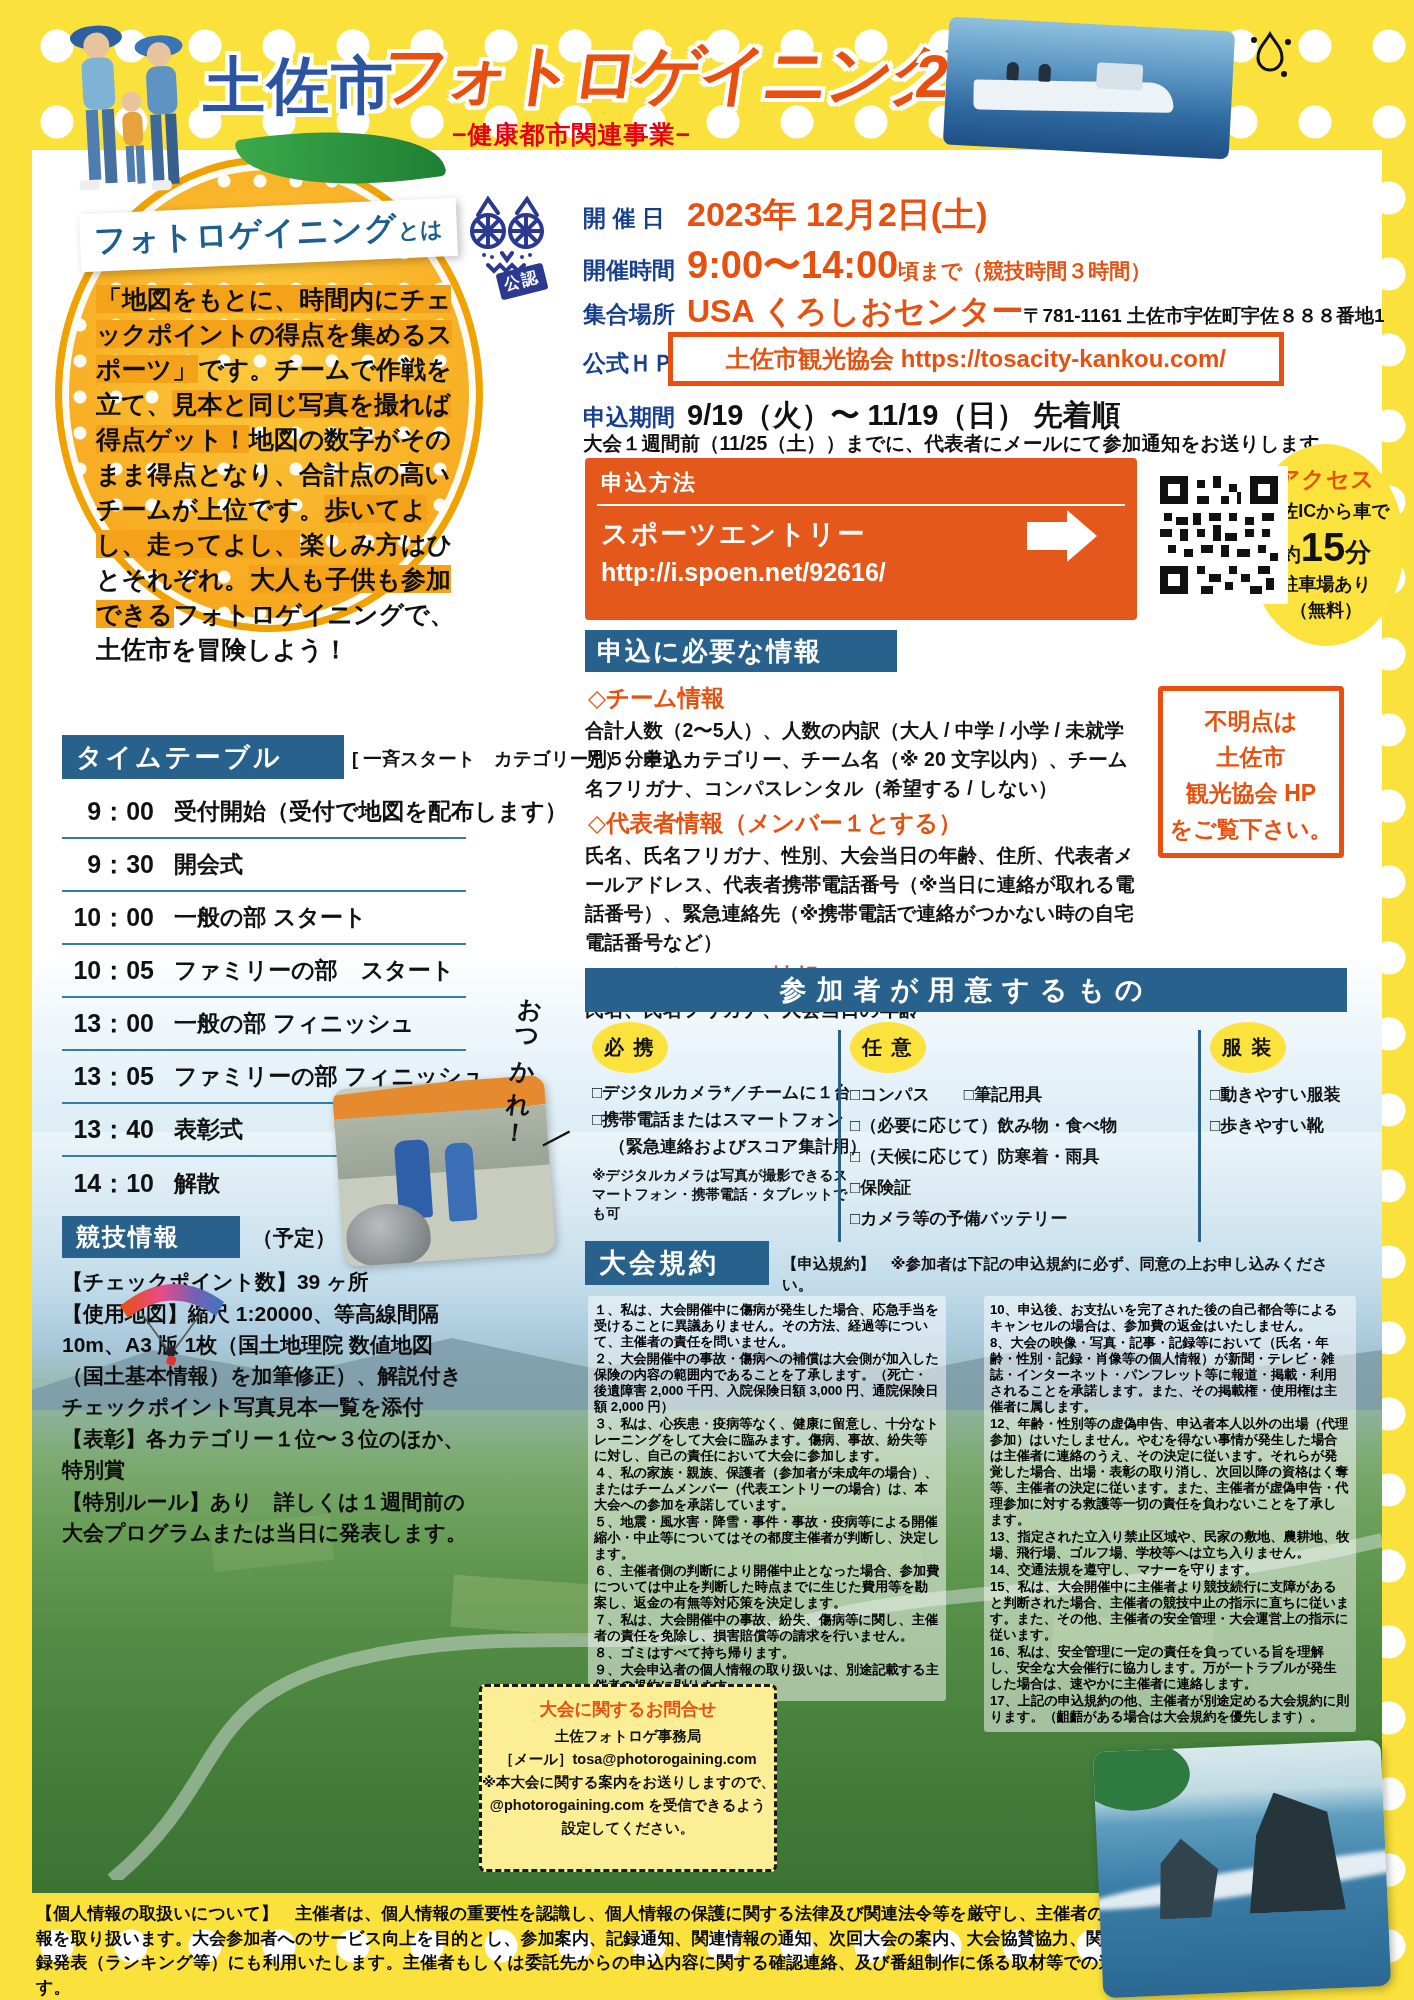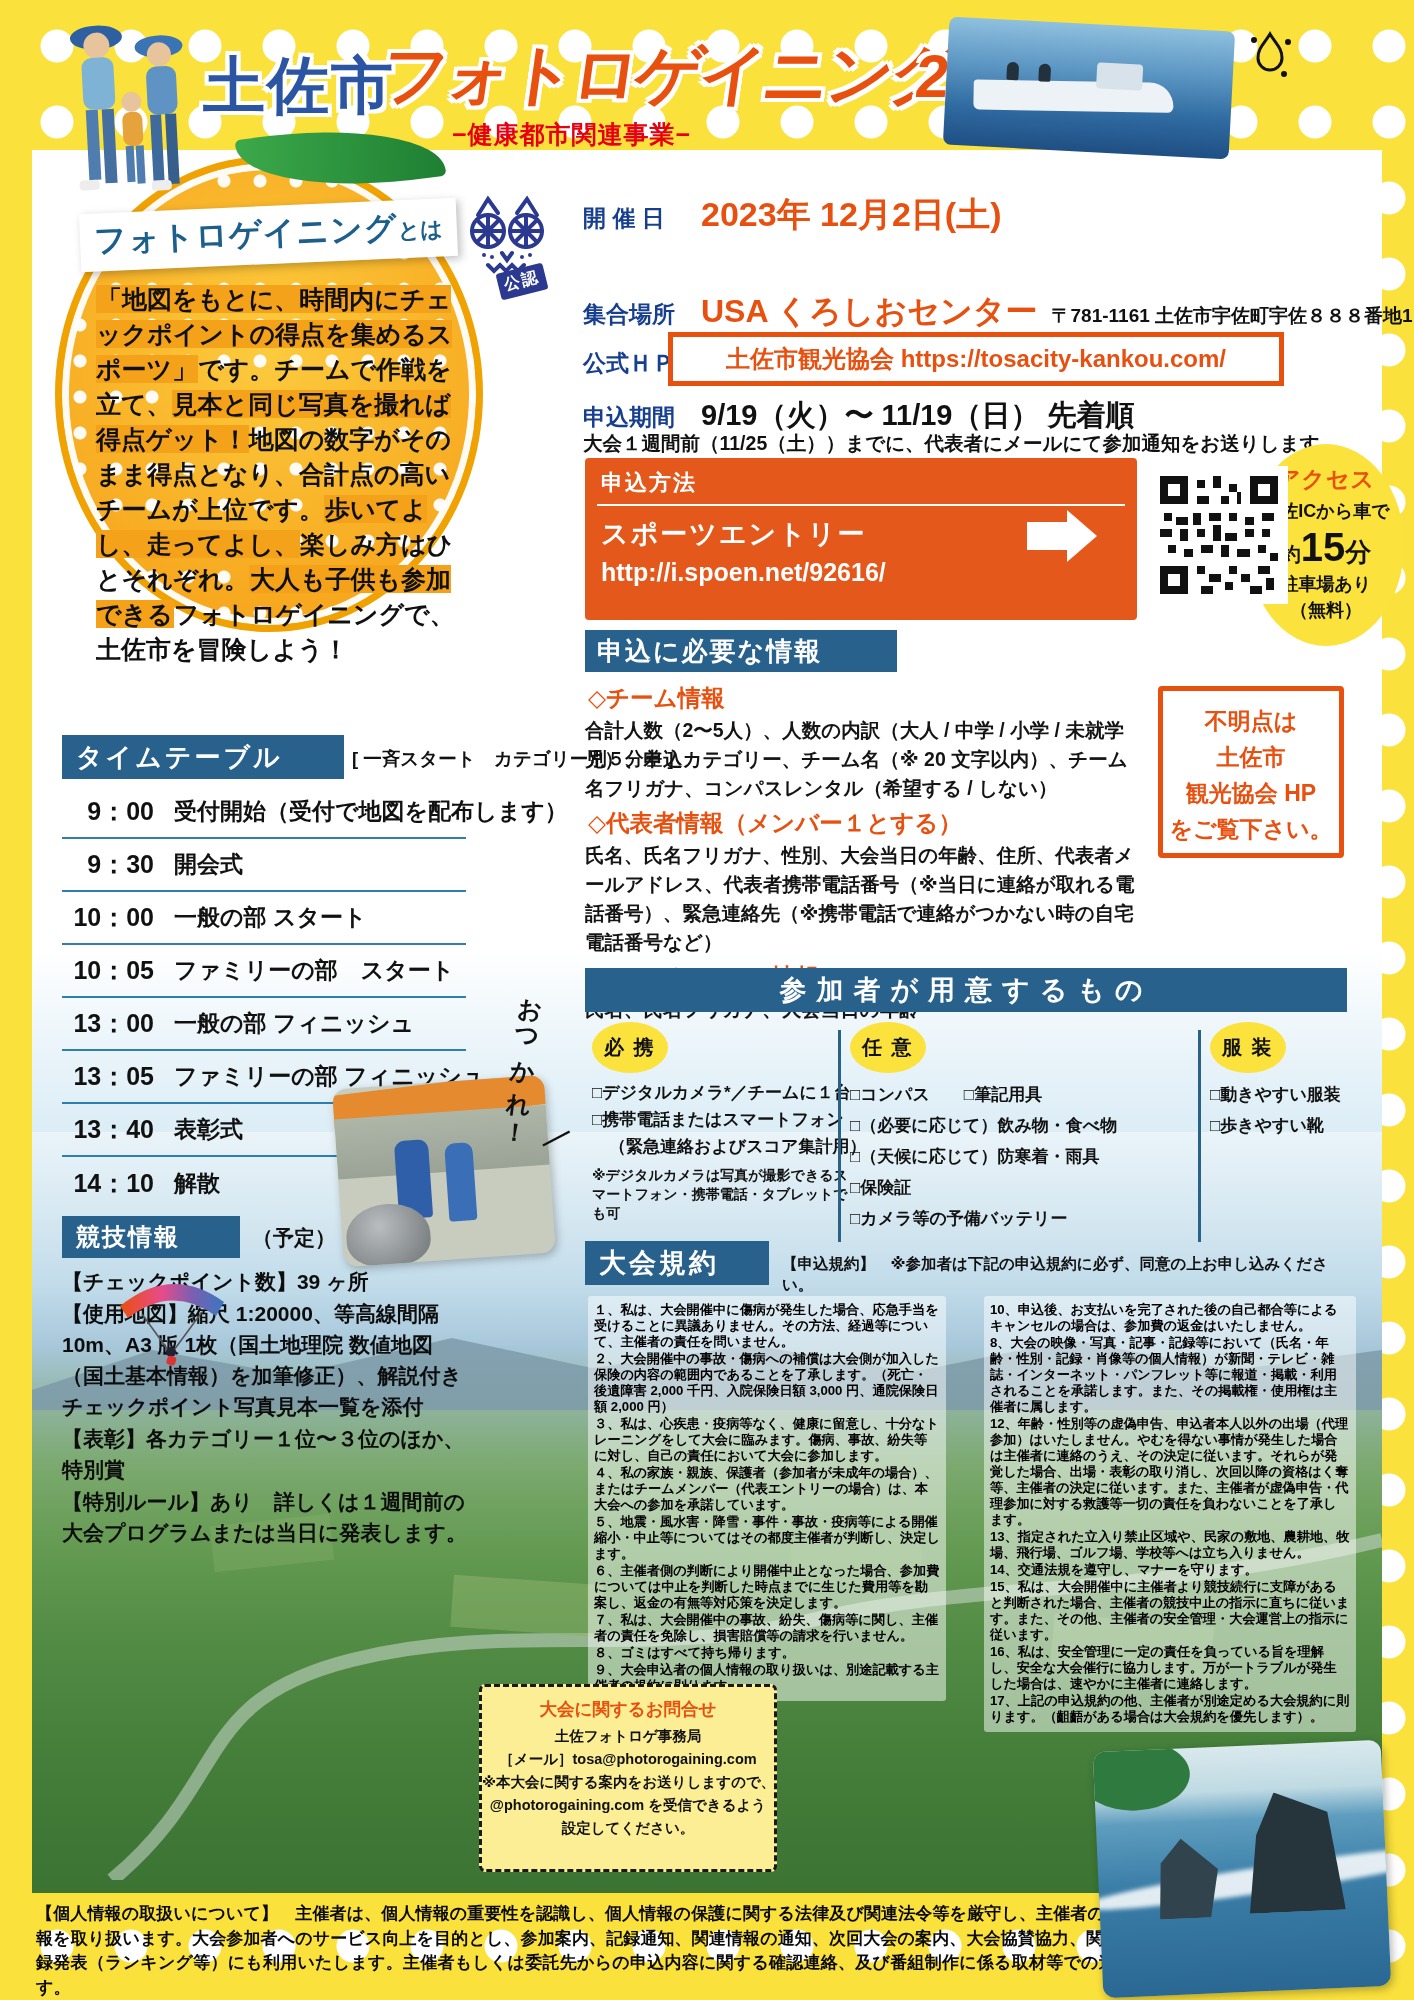--- a/index.html
+++ b/index.html
@@ -51,21 +51,21 @@
     border:7px solid #F0A202; box-shadow:inset 0 0 0 7px rgba(255,255,255,.95); z-index:2; }
   .leaf{ left:238px; top:126px; width:205px; height:64px; background:linear-gradient(100deg,#3CA94A,#1E7F33);
     border-radius:6px 100% 6px 100%; transform:rotate(-8deg); z-index:3; }
   .intro-label{ left:80px; top:206px; background:#fff; padding:6px 14px 8px; transform:rotate(-2.5deg);
     box-shadow:3px 3px 8px rgba(0,0,0,.25); z-index:4; white-space:nowrap; }
   .intro-label .big{ font-size:32px; font-weight:900; color:#1C5E8C; letter-spacing:1px; }
   .intro-label .small{ font-size:22px; font-weight:900; color:#1C5E8C; }
   .intro-text{ left:96px; top:282px; width:376px; font-size:25px; font-weight:900; line-height:35px; color:#101010; z-index:4; }
   .intro-text .hl{ background:#F5A21B; padding:0 1px; }
   
-  .drow{ display:flex; align-items:baseline; gap:14px; z-index:4; white-space:nowrap; }
+  .drow{ display:flex; align-items:baseline; gap:0; z-index:4; white-space:nowrap; }
   .dlabel{ font-size:23px; font-weight:900; color:#173F8F; width:104px; flex:none; }
   .v-date{ font-size:34px; font-weight:900; color:#E8500F; }
   .v-time{ font-size:38px; font-weight:900; color:#E8500F; }
   .v-time-sub{ font-size:21px; font-weight:900; color:#E8500F; }
   .v-place{ font-size:32px; font-weight:900; color:#E8500F; }
   .v-addr{ font-size:19px; font-weight:900; color:#111; }
   .hp-box{ left:668px; top:332px; width:616px; height:54px; border:5px solid #E8500F; background:#fff;
     display:flex; align-items:center; justify-content:center; z-index:4; }
   .hp-box span{ font-size:24px; font-weight:900; color:#E8500F; white-space:nowrap; }
   .v-period{ font-size:29px; font-weight:900; color:#111; }
@@ -244,20 +244,25 @@
   <div class="abs citrus"></div>
   <div class="abs leaf"></div>
   <div class="abs intro-label">
     <span class="big">フォトロゲイニング</span><span class="small">とは</span>
   </div>
   <div class="abs intro-text"><span class="hl">「地図をもとに、時間内にチェックポイントの得点を集めるスポーツ」</span><span>です。チームで作戦を立て、</span><span class="hl">見本と同じ写真を撮れば得点ゲット！</span><span>地図の数字がそのまま得点となり、合計点の高いチームが上位です。</span><span class="hl">歩いてよし、走ってよし、</span><span>楽しみ方はひとそれぞれ。</span><span class="hl">大人も子供も参加できる</span><span>フォトロゲイニングで、土佐市を冒険しよう！</span></div>
 
   <div class="abs drow" style="left:583px; top:192px;">
     <span class="dlabel">開 催 日</span>
     <span class="v-date">2023年 12月2日(土)</span>
+  </div>
+  <div class="abs drow" style="left:583px; top:240px;">
+    <span class="dlabel">開催時間</span>
+    <span class="v-time">9:00〜14:00</span>
+    <span class="v-time-sub">頃まで（競技時間３時間）</span>
   </div>
   <div class="abs drow" style="left:583px; top:290px;">
     <span class="dlabel">集合場所</span>
     <span class="v-place">USA くろしおセンター</span>
     <span class="v-addr">〒781-1161 土佐市宇佐町宇佐８８８番地1</span>
   </div>
   <div class="abs dlabel" style="left:583px; top:348px; width:auto;">公式ＨＰ</div>
   <div class="abs hp-box">
     <span>土佐市観光協会  https://tosacity-kankou.com/</span>
   </div>

